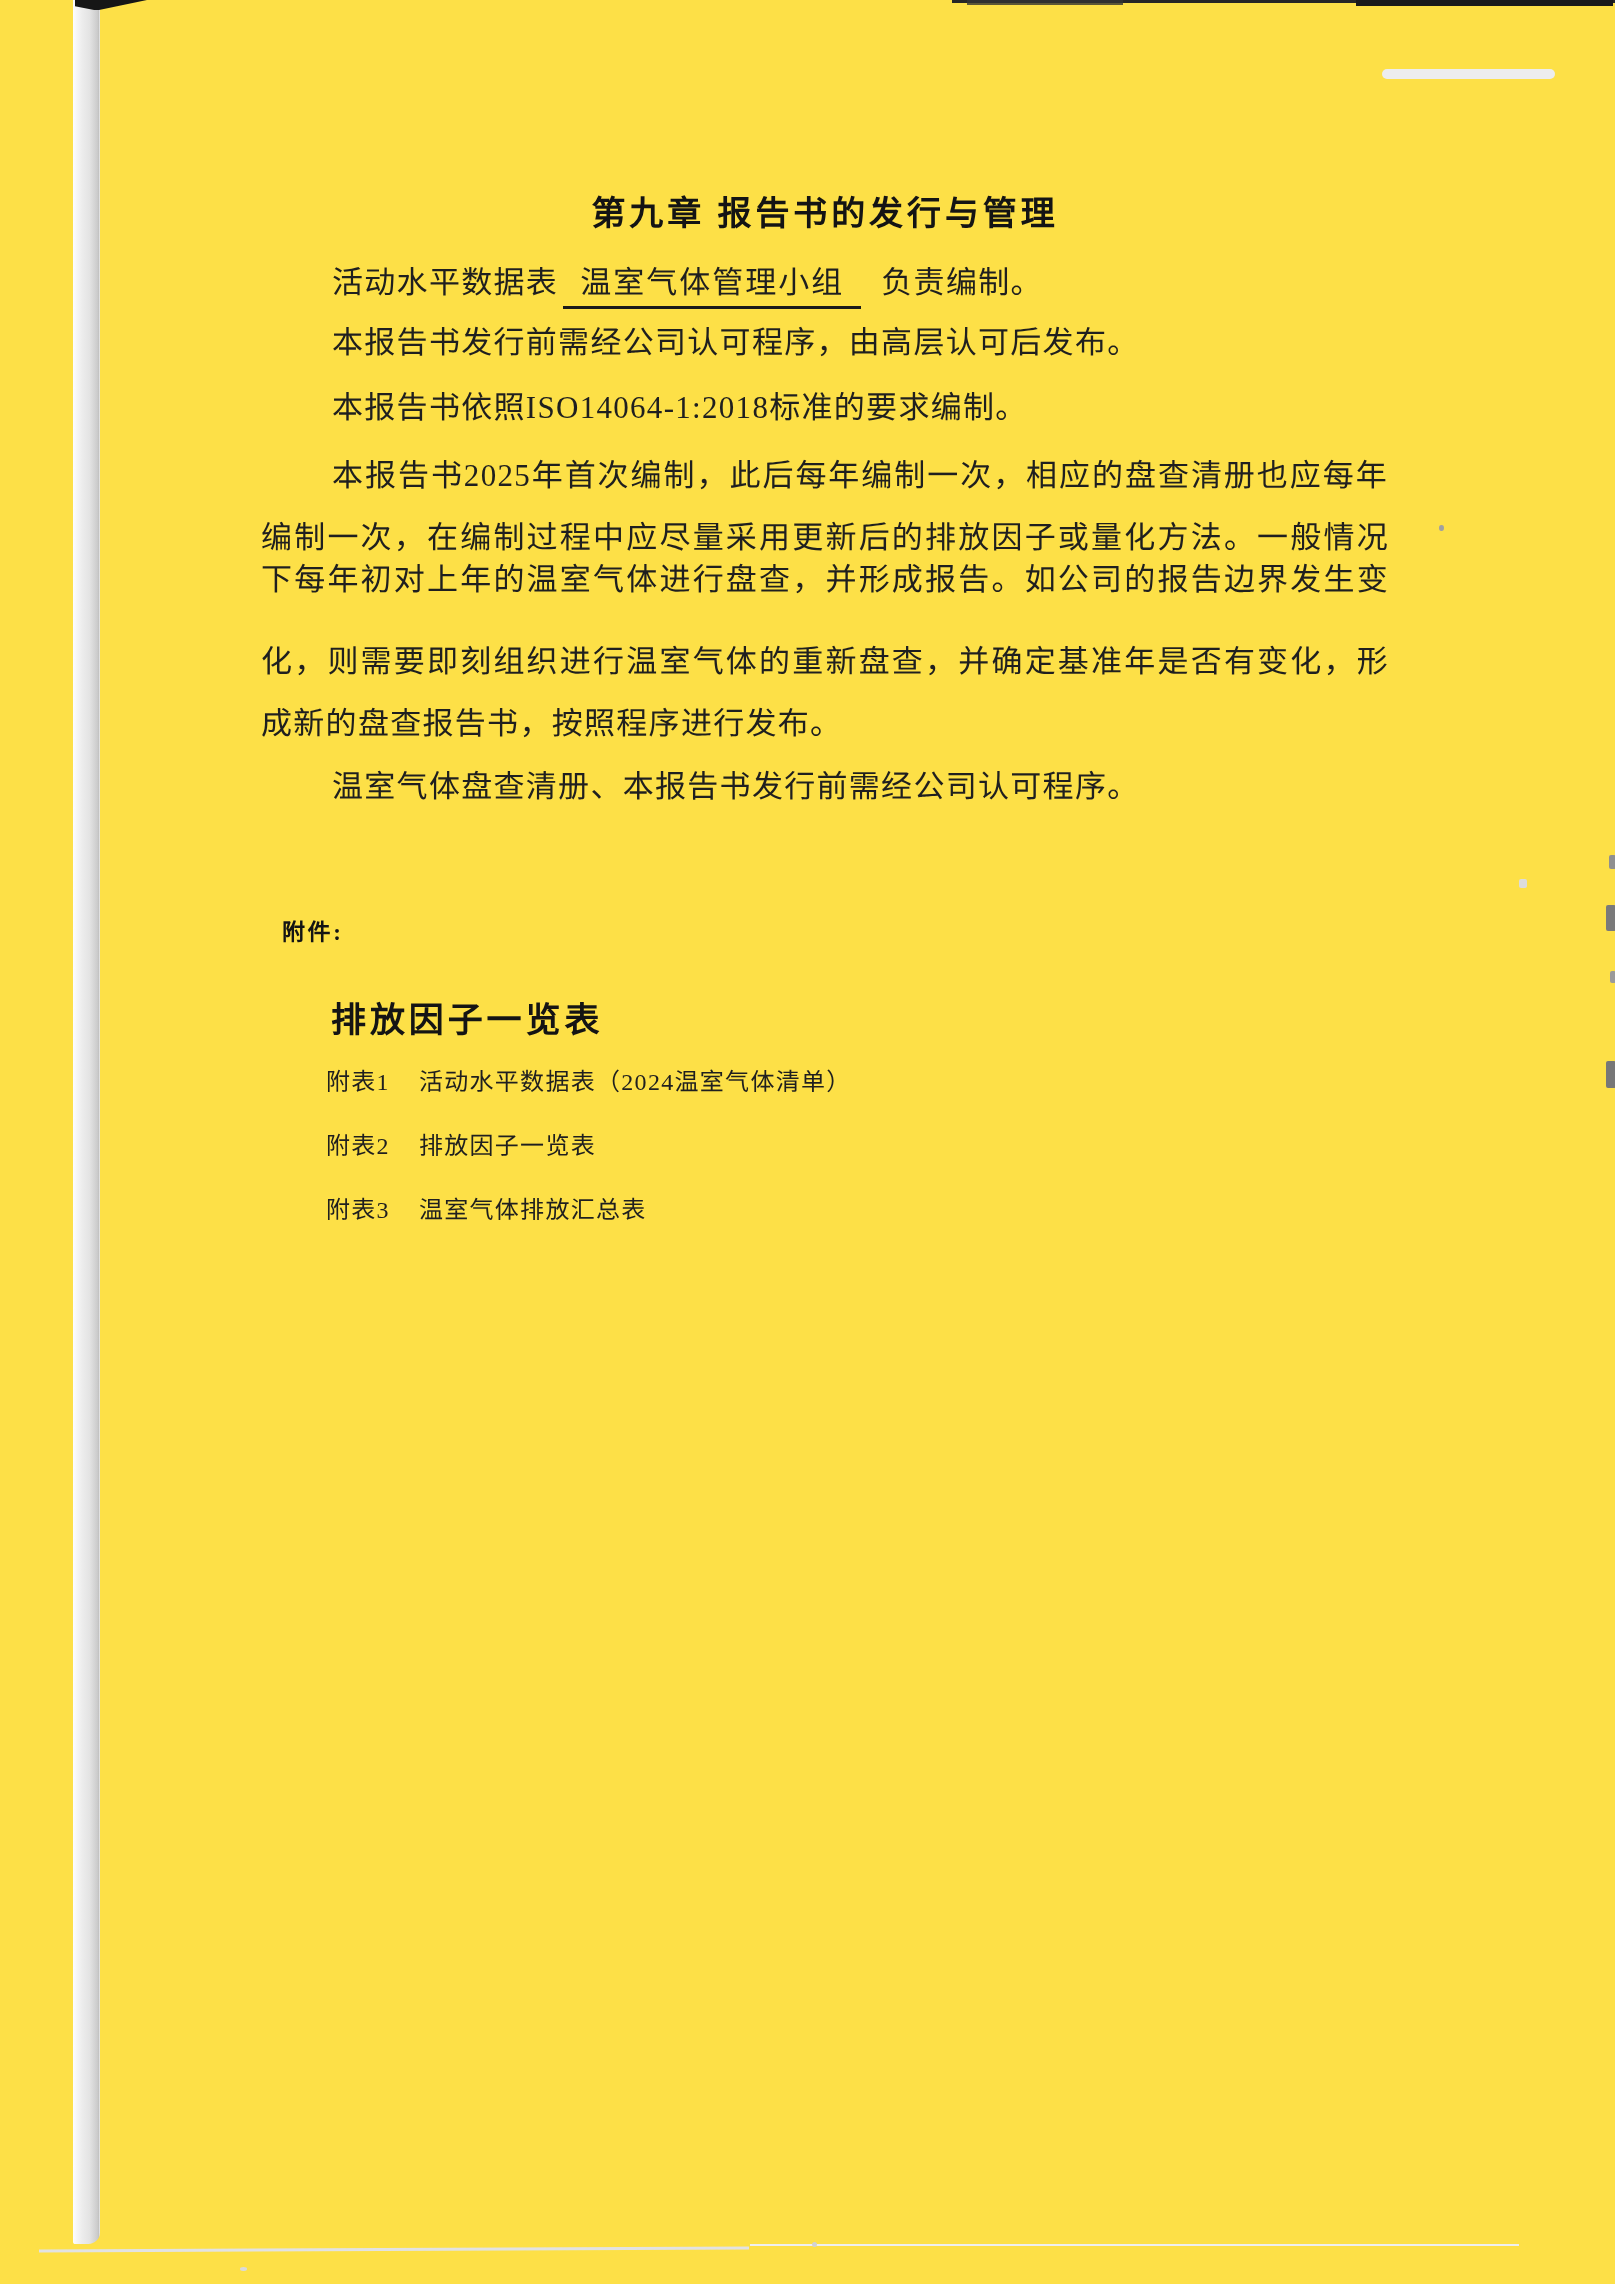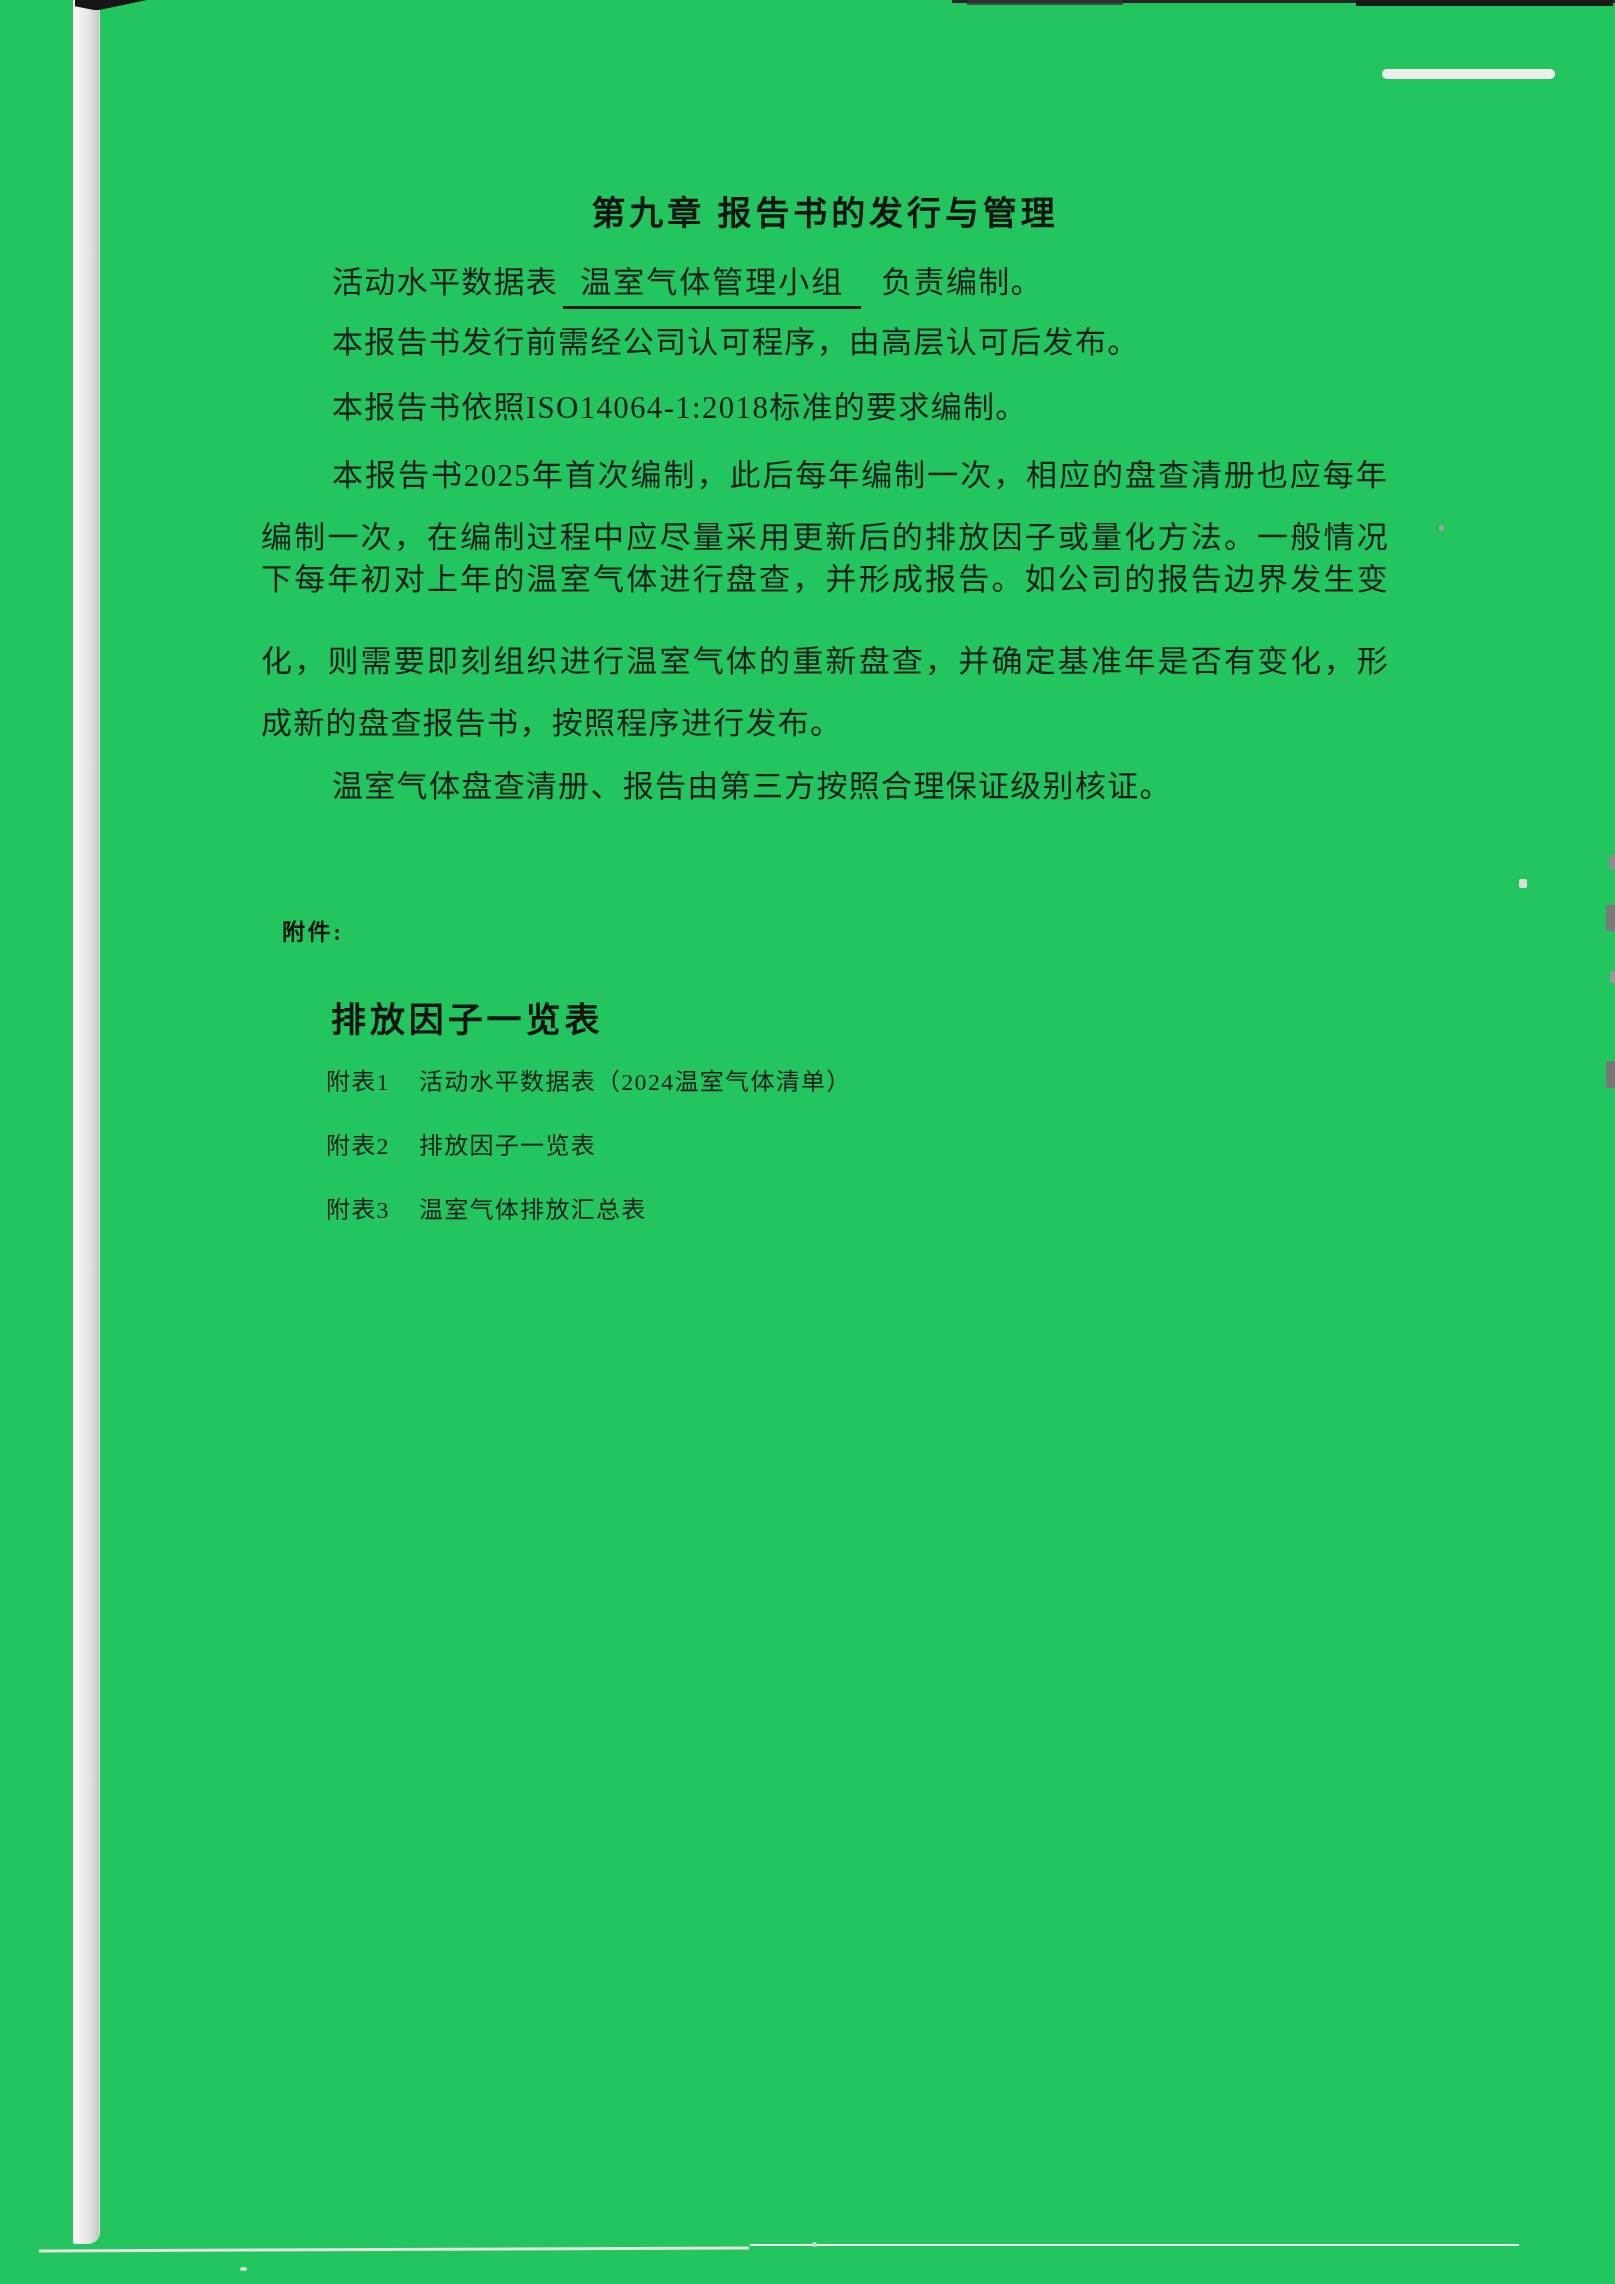--- a/index.html
+++ b/index.html
@@ -1,20 +1,20 @@
 <!DOCTYPE html>
 <html lang="zh-CN" style="font-size:10.4px"><head>
 <meta charset="utf-8">
 <style>
   html,body{margin:0;padding:0;background:#ffffff;}
   #page{
     position:relative;
     width:1616px;
     height:2284px;
-    background:#22c55e;
+    background:#fde047;
     overflow:hidden;
     font-family:"Liberation Serif","DejaVu Serif",serif;
     color:#1c1c1c;
   }
   .txt{position:absolute;white-space:nowrap;}
   .body-size{font-size:31px;letter-spacing:1.3px;line-height:39px;}
   .title{
     left:261px;top:186px;width:1128px;
     font-size:34px;font-weight:bold;letter-spacing:3.9px;
     text-align:center;color:#141414;
@@ -114,21 +114,21 @@
   <div class="txt body-size para" style="left:332px;top:323px;">本报告书发行前需经公司认可程序，由高层认可后发布。</div>
 
   <div class="txt body-size para" style="left:332px;top:388px;">本报告书依照ISO14064-1:2018标准的要求编制。</div>
 
   <div class="txt body-size para p4line p4line-first" style="top:456px;">本报告书2025年首次编制，此后每年编制一次，相应的盘查清册也应每年</div>
   <div class="txt body-size para p4line" style="top:518px;">编制一次，在编制过程中应尽量采用更新后的排放因子或量化方法。一般情况</div>
   <div class="txt body-size para p4line" style="top:560px;">下每年初对上年的温室气体进行盘查，并形成报告。如公司的报告边界发生变</div>
   <div class="txt body-size para p4line" style="top:642px;">化，则需要即刻组织进行温室气体的重新盘查，并确定基准年是否有变化，形</div>
   <div class="txt body-size para p4line p4line-last" style="top:704px;">成新的盘查报告书，按照程序进行发布。</div>
 
-  <div class="txt body-size para" style="left:332px;top:767px;">温室气体盘查清册、报告由第三方按照合理保证级别核证。</div>
+  <div class="txt body-size para" style="left:332px;top:767px;">温室气体盘查清册、本报告书发行前需经公司认可程序。</div>
 
   <div class="txt attach-heading">附件:</div>
 
   <div class="txt attach-subheading">排放因子一览表</div>
 
   <div class="txt attach-row row1">
     <span class="label">附表1</span><span>活动水平数据表（2024温室气体清单）</span>
   </div>
   <div class="txt attach-row row2">
     <span class="label">附表2</span><span>排放因子一览表</span>

